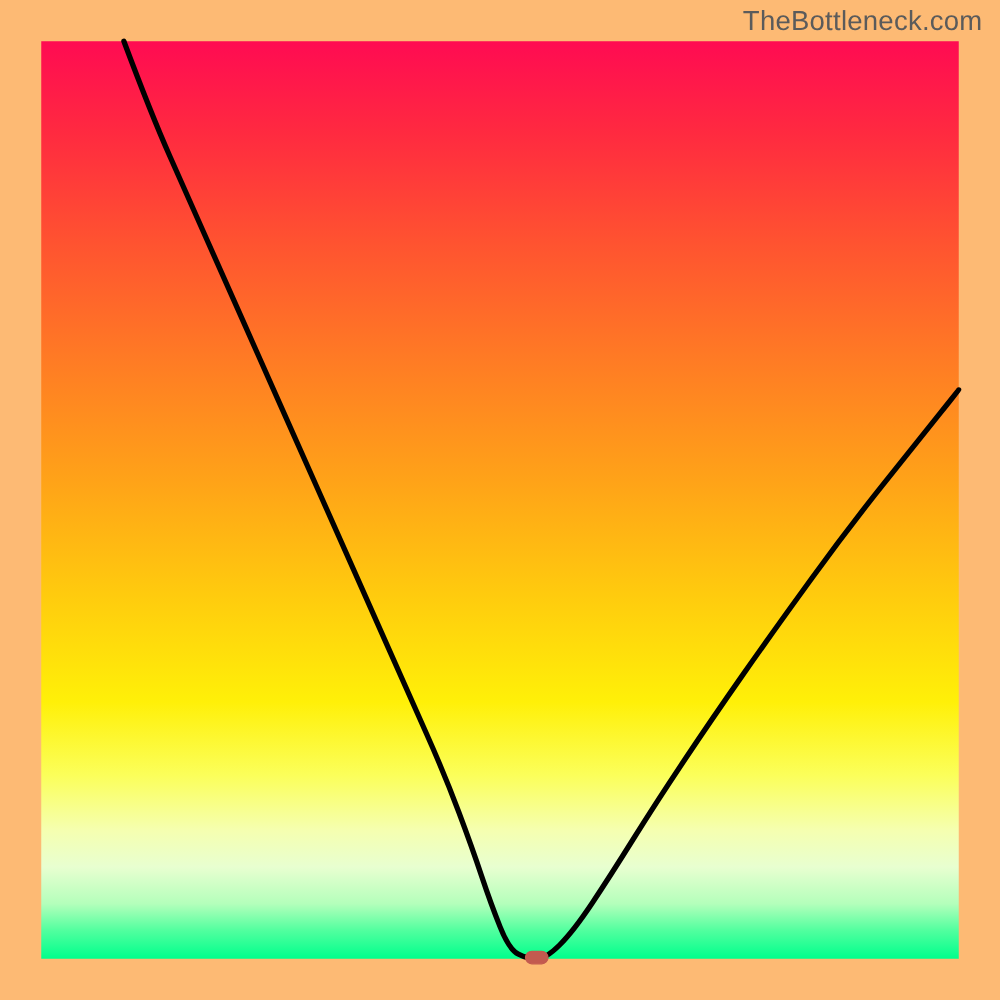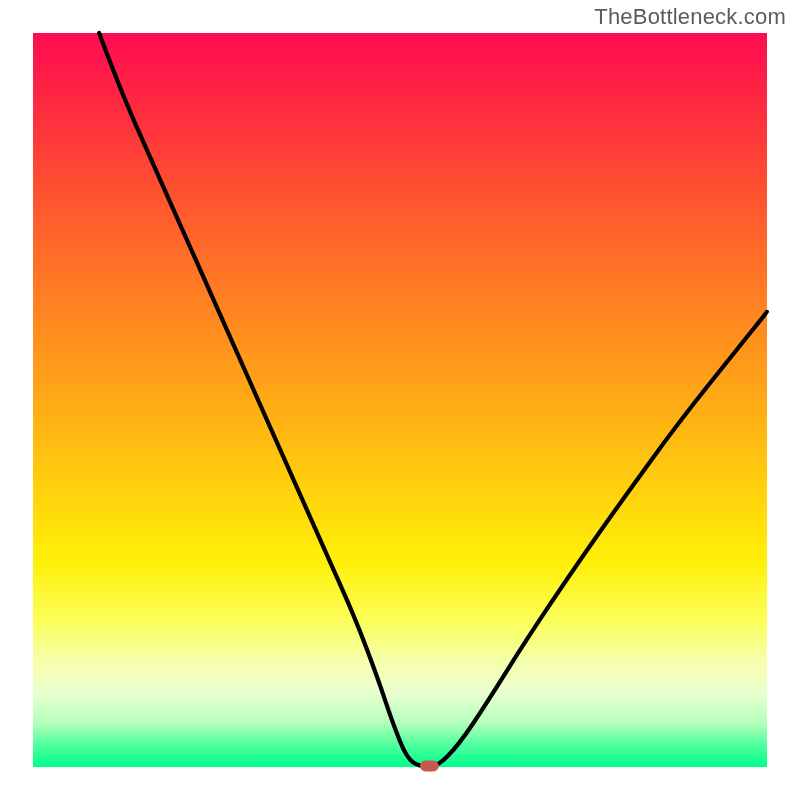--- a/index.html
+++ b/index.html
@@ -8,21 +8,21 @@
     width: 800px;
     height: 800px;
     background: #000;
     font-family: Arial, Helvetica, sans-serif;
     overflow: hidden;
   }
   .frame {
     position: relative;
     width: 800px;
     height: 800px;
-    background: #ffffff;
+    background: #fdba74;
   }
   .watermark {
     position: absolute;
     top: 4px;
     right: 14px;
     color: #5b5b5b;
     font-size: 22px;
     font-weight: 500;
     letter-spacing: 0.2px;
     user-select: none;

